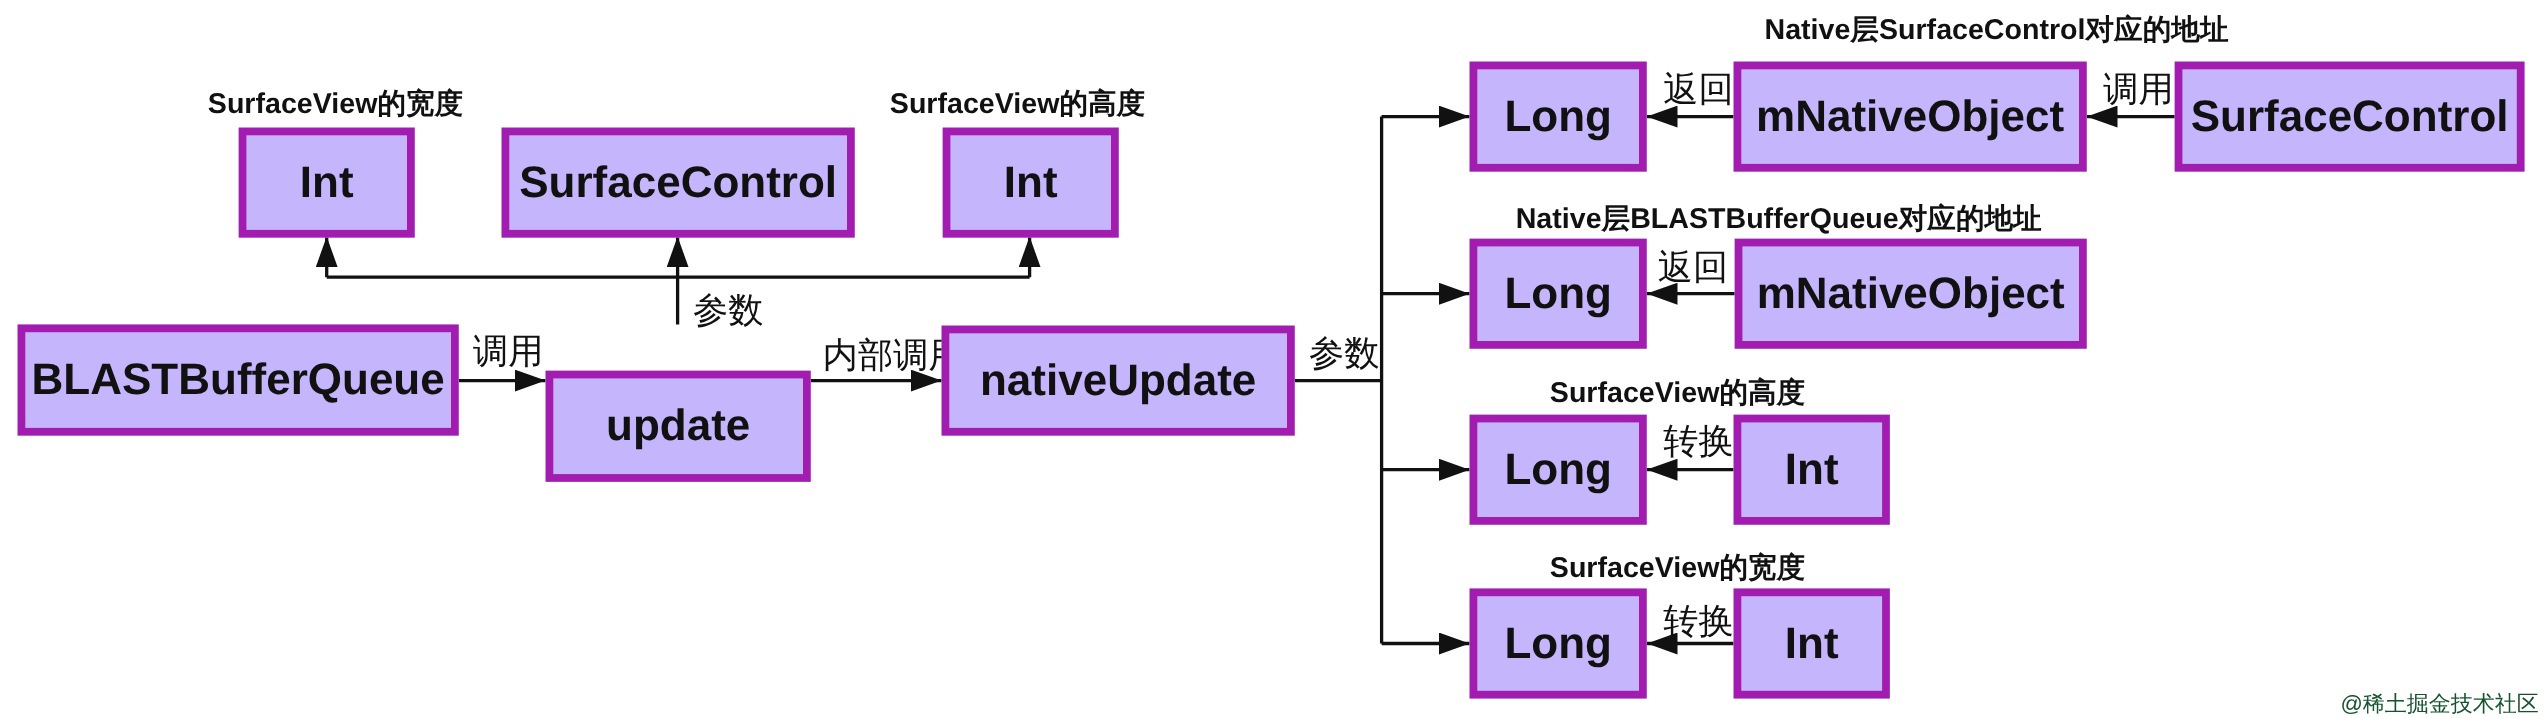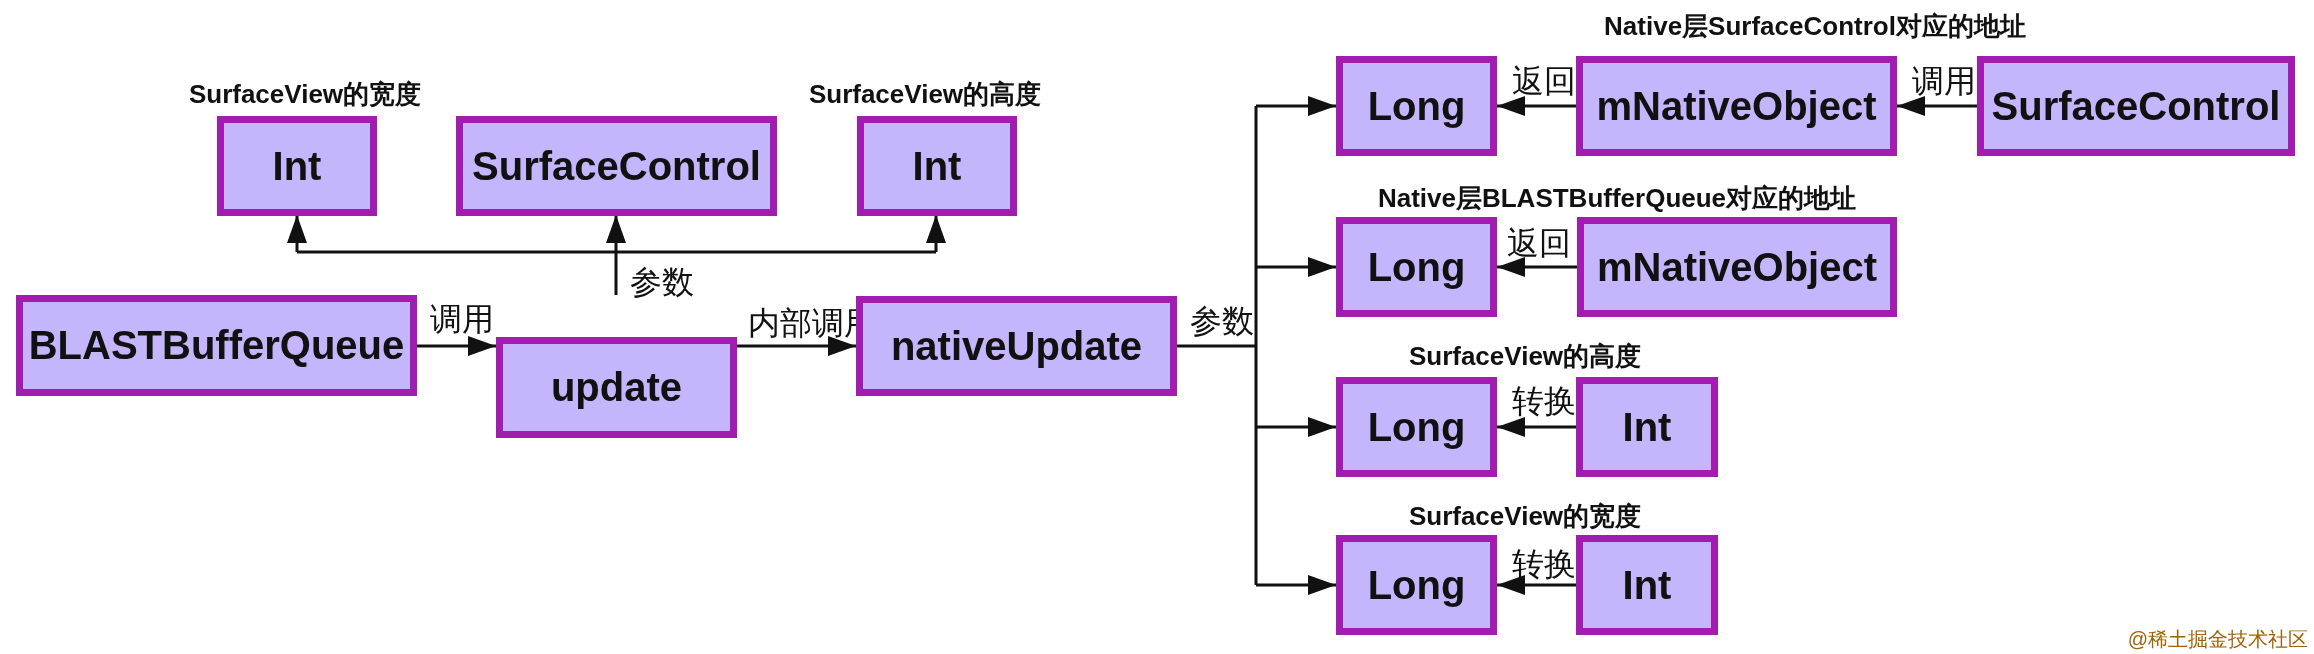--- a/index.html
+++ b/index.html
@@ -36,21 +36,21 @@
     font-weight:normal;
     font-size:32px;
     white-space:nowrap;
     line-height:1;
   }
   .watermark{
     position:absolute;
     right:6px;
     top:626px;
     font-size:20px;
-    color:#a16207;
+    color:#14532d;
     white-space:nowrap;
   }
 </style>
 </head>
 <body>
 
 <div id="canvas">
 
   <svg id="wires" viewBox="0 0 2314 654">
     <defs>

